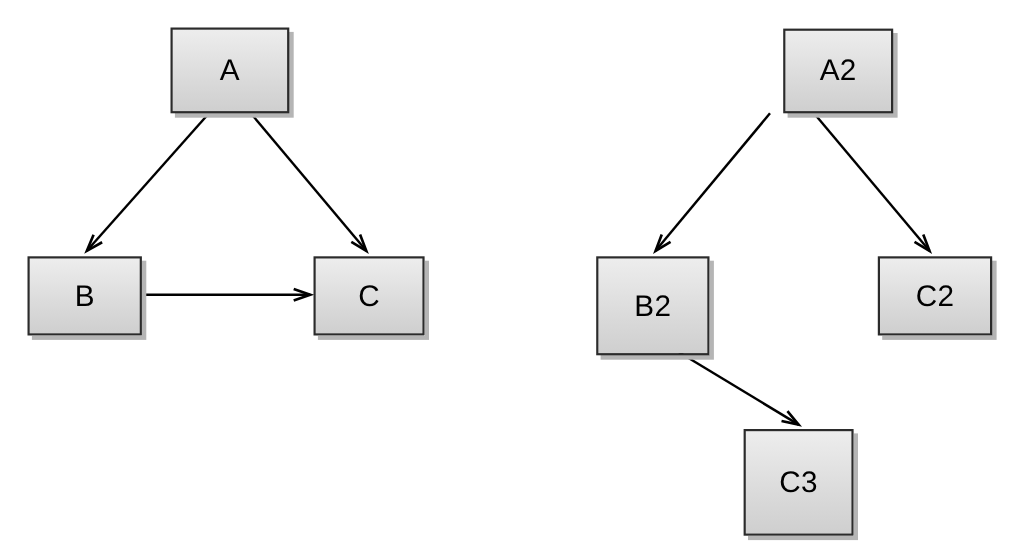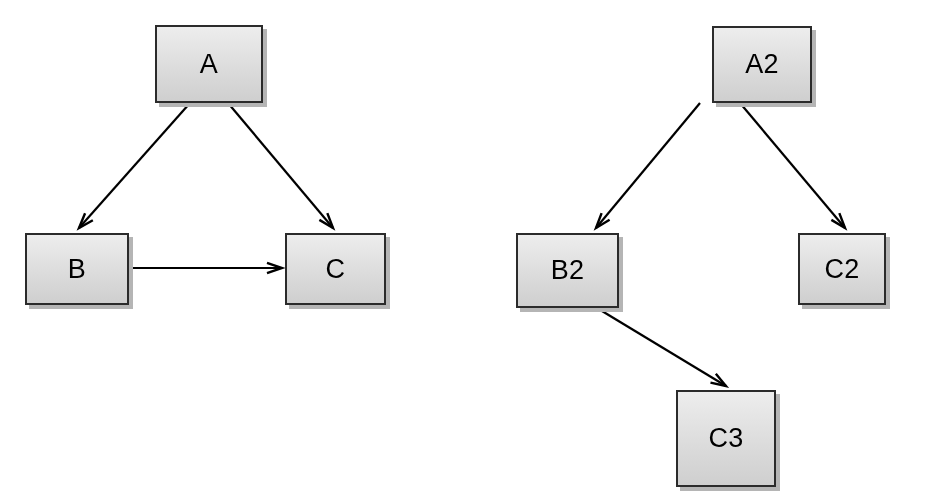--- a/index.html
+++ b/index.html
@@ -86,24 +86,24 @@
       </div>
       <div class="node" style="left: 25px; top: 233px; width: 104px; height: 72px; box-shadow: rgb(181, 181, 181) 4px 4px 0px 0px;">
         <span class="node-label">B</span>
       </div>
       <div class="node" style="left: 285px; top: 233px; width: 101px; height: 72px; box-shadow: rgb(181, 181, 181) 4px 4px 0px 0px;">
         <span class="node-label">C</span>
       </div>
       <div class="node" style="left: 664px; top: 26px; width: 100px; height: 77px; box-shadow: rgb(181, 181, 181) 4px 4px 0px 0px; margin-left: 48px;">
         <span class="node-label">A2</span>
       </div>
-      <div class="node" style="left: 516px; top: 233px; width: 103px; height: 75px; box-shadow: rgb(181, 181, 181) 4px 4px 0px 0px;">
+      <div class="node" style="left: 542px; top: 233px; width: 103px; height: 90px; box-shadow: rgb(181, 181, 181) 4px 4px 0px 0px;">
         <span class="node-label">B2</span>
       </div>
-      <div class="node" style="left: 798px; top: 233px; width: 88px; height: 72px; box-shadow: rgb(181, 181, 181) 4px 4px 0px 0px;">
+      <div class="node" style="left: 798px; top: 233px; width: 104px; height: 72px; box-shadow: rgb(181, 181, 181) 4px 4px 0px 0px;">
         <span class="node-label">C2</span>
       </div>
       <div class="node" style="left: 676px; top: 390px; width: 100px; height: 97px; box-shadow: rgb(181, 181, 181) 4px 4px 0px 0px;">
         <span class="node-label">C3</span>
       </div>
     </div>
 
 </div>
 
 </body></html>

